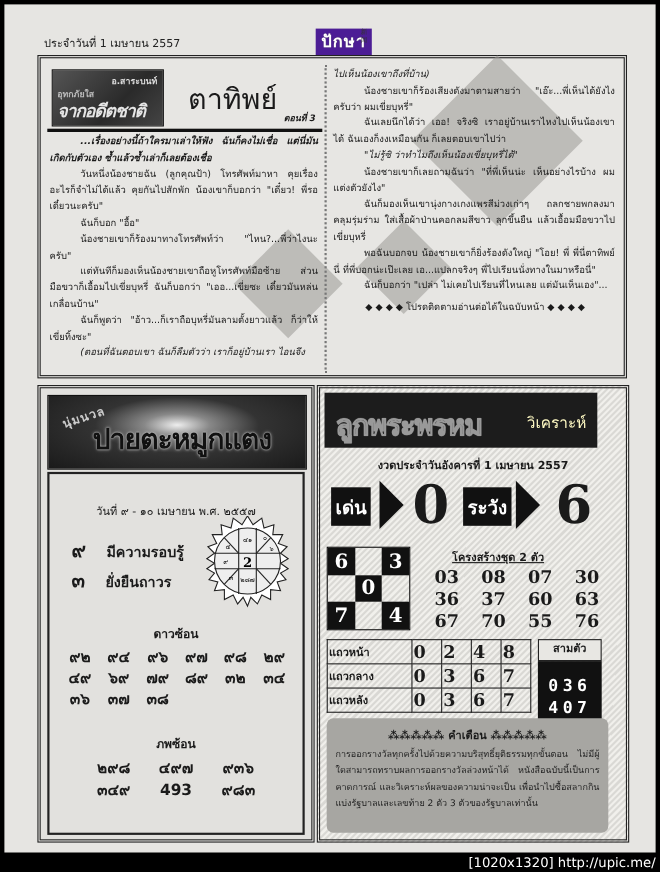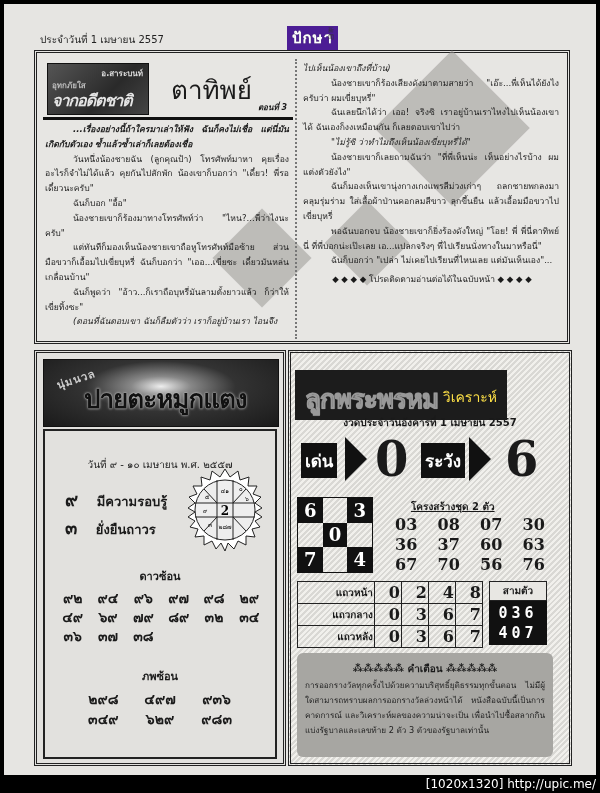--- a/index.html
+++ b/index.html
@@ -48,41 +48,41 @@
               border:2px solid #222; box-sizing:border-box; }
   .bl-date { position:absolute; top:12px; left:0; width:100%; text-align:center; font-size:10px;margin-top:14px; }
   .lucky { position:absolute; left:20px; font-size:13px; font-weight:bold; }
   .lucky .num { font-size:18px; margin-right:14px; }
   .wheel { position:absolute; left:138px; top:38px; width:84px; height:84px; }
   .section-h { position:absolute; left:0; width:100%; text-align:center; font-size:11px; font-weight:bold; }
   .numgrid { position:absolute; left:10px; width:212px; display:grid; font-weight:bold; font-size:14px; text-align:center; }
   .bottom-right { position:absolute; left:284px; top:346px; width:284px; height:416px;
                   border:3px double #222; box-sizing:border-box;
                   background:repeating-linear-gradient(135deg,#d9d8d4 0 2px,#f1f0ec 2px 4px); }
-  .br-banner { position:absolute; left:4px; top:17px; width:212px; height:50px; background:#1c1c1c;text-align:right; }
+  .br-banner { position:absolute; left:4px; top:4px; width:248px; height:50px; background:#1c1c1c;text-align:right; }
   .br-banner-main { position:absolute; left:10px; top:8px; font-size:26px; font-weight:bold; color:#ddd;
                     -webkit-text-stroke:1px #999; letter-spacing:-1px; color:#2a2a2a; text-shadow:0 0 1px #eee;}
-  .br-banner-sub { position:absolute; right:10px; top:16px; font-size:14px; color:#fde047; font-family:"DejaVu Serif", serif;}
+  .br-banner-sub { position:absolute; right:10px; top:16px; font-size:14px; color:#fef9c3; font-family:"DejaVu Serif", serif;}
   .br-draw { position:absolute; top:62px; left:0; width:100%; text-align:center; font-size:10px; font-weight:bold; }
   .arrow-row { position:absolute; top:82px; left:6px; width:260px; height:54px; }
   .arrow-lbl { position:absolute; top:8px; background:#111; color:#fff; font-weight:bold; font-size:17px; padding:4px 4px; }
   .arrow-head { position:absolute; top:2px; width:0; height:0; border-top:22px solid transparent; border-bottom:22px solid transparent; border-left:22px solid #111; }
   .big-digit { position:absolute; top:-4px; font-size:48px; font-weight:bold; font-family:"DejaVu Serif", serif; }
   .sq { position:absolute; left:6px; top:144px; width:74px; height:74px; display:grid; grid-template-columns:repeat(3,1fr); grid-template-rows:repeat(3,1fr); border:1px solid #111; }
   .sq div { display:flex; align-items:center; justify-content:center; font-weight:bold; font-size:18px; font-family:"DejaVu Serif", serif; }
   .sq .dark { background:#111; color:#fff; }
   .pairs-title { position:absolute; left:120px; top:146px; font-size:10px; font-weight:bold; text-decoration:underline; }
   .pairs { position:absolute; left:94px; top:162px; width:170px; display:grid; grid-template-columns:repeat(4,1fr); font-weight:bold; font-size:16px; font-family:"DejaVu Serif", serif; text-align:center; line-height:20px; }
   .rows-table { position:absolute; left:6px; top:228px; border-collapse:collapse; }
-  .rows-table td { border:1px solid #222; height:19px; font-weight:bold; text-align:right; }
+  .rows-table td { border:1px solid #222; height:19px; font-weight:bold; text-align:left; }
   .rows-table td.lbl { width:74px; font-size:10px; }
   .rows-table td.v { width:24px; font-size:16px; font-family:"DejaVu Serif", serif; }
   .three { position:absolute; left:198px; top:228px; width:58px; }
   .three-h { border:1px solid #222; font-weight:bold; text-align:center; font-size:10px; height:18px; line-height:18px; background:#e8e7e3;}
-  .three-v { background:#111; color:#fff; font-family:"DejaVu Sans Mono", monospace; font-weight:bold; font-size:15px; text-align:center; line-height:20px; letter-spacing:4px; padding:2px 0;}
+  .three-v { background:#111; color:#fff; font-family:"DejaVu Sans Mono", monospace; font-weight:bold; font-size:15px; text-align:center; line-height:20px; letter-spacing:4px; padding:12px 0;}
   .warning { position:absolute; left:6px; top:300px; width:256px; height:104px; background:#a7a6a2; border-radius:6px; }
   .warn-title { text-align:center; font-size:10px; font-weight:bold; margin-top:8px; }
   .warn-text { font-size:8.2px; line-height:15px; padding:2px 8px; text-align:justify; color:#222; }
   .watermark { position:absolute; right:4px; bottom:2px; font-size:12px; color:#fff; font-family:"DejaVu Sans", sans-serif; }
 </style>
 </head>
 <body>
 
 <div class="paper">
 
@@ -193,21 +193,21 @@
         <span>๓๗</span>
         <span>๓๘</span>
       </div>
 
       <div class="section-h" style="top:236px">ภพซ้อน</div>
       <div class="numgrid" style="top:258px; left:30px; width:170px; grid-template-columns:repeat(3,1fr); line-height:20px;">
         <span>๒๙๘</span>
         <span>๔๙๗</span>
         <span>๙๓๖</span>
         <span>๓๔๙</span>
-        <span>๖๒๙</span>
+        <span>493</span>
         <span>๙๘๓</span>
       </div>
     </div>
   </div>
 
   <div class="bottom-right">
     <div class="br-banner">
       <span class="br-banner-main">ลูกพระพรหม</span>
       <span class="br-banner-sub">วิเคราะห์</span>
     </div>
@@ -239,21 +239,21 @@
       <span>03</span>
       <span>08</span>
       <span>07</span>
       <span>30</span>
       <span>36</span>
       <span>37</span>
       <span>60</span>
       <span>63</span>
       <span>67</span>
       <span>70</span>
-      <span>56</span>
+      <span>55</span>
       <span>76</span>
     </div>
 
     <table class="rows-table">
       <tbody>
           <tr>
         <td class="lbl">แถวหน้า</td>
         <td class="v">0</td>
         <td class="v">2</td>
         <td class="v">4</td>

